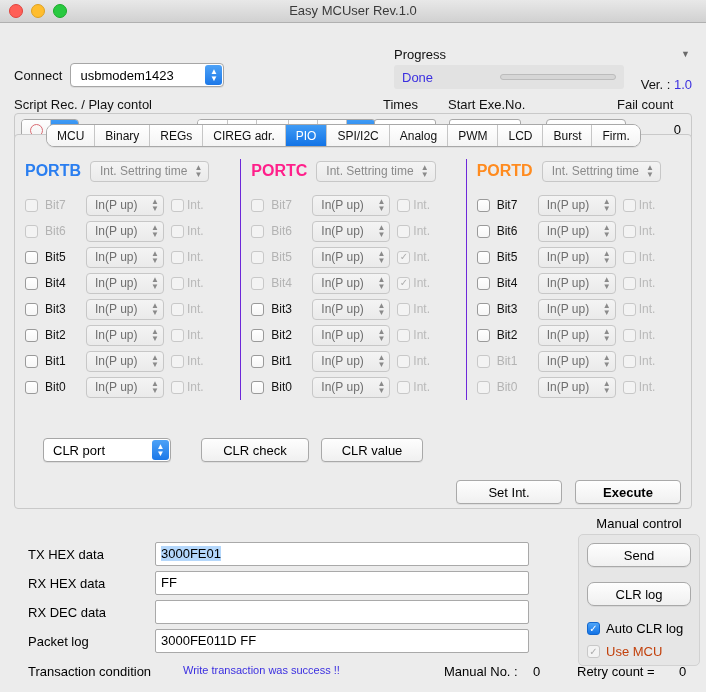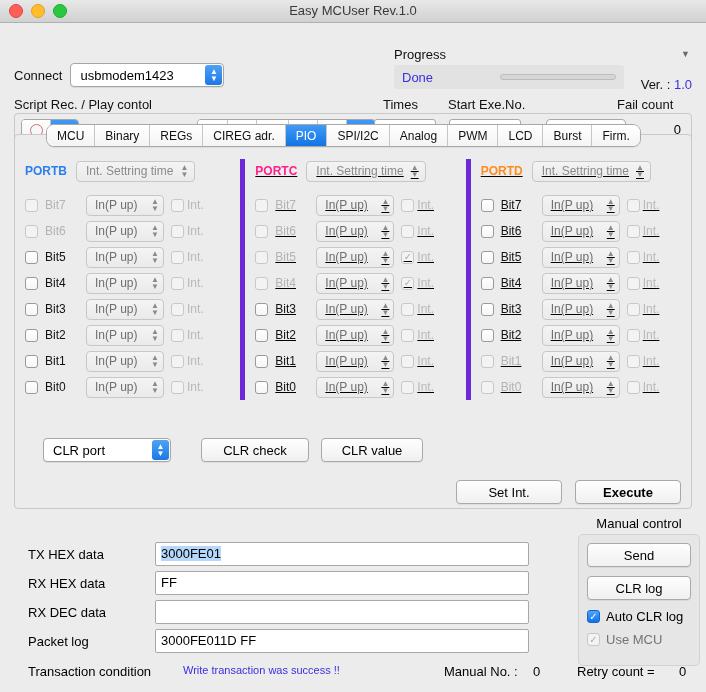--- a/index.html
+++ b/index.html
@@ -138,23 +138,23 @@
     display:flex;align-items:center;justify-content:center;
     padding:0 10px;font-size:12px;color:#111;
     background:linear-gradient(#ffffff,#f4f4f4);
     border-left:1px solid #c6c6c6;height:100%;box-sizing:border-box;
   }
   .tabbar .tab:first-child{border-left:none;}
   .tabbar .tab.active{background:linear-gradient(#3f9bf5,#1273e6);color:#fff;}
 
   .ports{position:absolute;left:0;top:24px;right:0;display:flex;}
   .portcol{position:relative;width:226px;padding-left:10px;box-sizing:border-box;}
-  .portcol.sep{border-left:5px solid #6d28d9;text-decoration:underline;}
+  .portcol.sep{border-left:1px solid #6d28d9;}
   .porthead{display:flex;align-items:center;gap:9px;height:24px;margin-bottom:9px;}
-  .portname{font-size:12px;font-weight:bold;}
+  .portname{font-size:16px;font-weight:bold;}
   .pB{color:#2a7ef0;}
   .pC{color:#ff1f8a;}
   .pD{color:#ff8b1f;}
   .selbox{
     display:inline-flex;align-items:center;height:21px;
     border:1px solid #c7c7c7;border-radius:4px;background:linear-gradient(#f4f4f4,#eaeaea);
     padding:0 6px 0 9px;font-size:12px;color:#8a8a8a;box-sizing:border-box;
   }
   .selbox .caret{margin-left:7px;font-size:8px;line-height:7px;color:#8a8a8a;
     display:flex;flex-direction:column;align-items:center;}
@@ -181,24 +181,24 @@
   .b-execute{position:absolute;left:560px;top:345px;width:106px;height:24px;font-weight:bold;}
 
   
   .bottom{position:absolute;left:0;top:512px;width:706px;height:180px;}
   .manual-title{position:absolute;left:578px;top:4px;width:122px;text-align:center;font-size:13px;}
   .manual-box{
     position:absolute;left:578px;top:22px;width:122px;height:132px;
     background:#e6e6e6;border:1px solid #d2d2d2;border-radius:5px;box-sizing:border-box;
     padding:8px 8px 0 8px;
   }
-  .manual-box .btn{width:100%;height:24px;margin-bottom:9px;}
+  .manual-box .btn{width:100%;height:24px;margin-bottom:15px;border-radius:7px;}
   .manual-cb{display:flex;align-items:center;gap:6px;margin-bottom:8px;font-size:13px;}
   .manual-cb .txt{font-size:13px;}
-  .manual-cb .txt.dim{color:#737373;}
+  .manual-cb .txt.dim{color:#c2410c;}
 
   .frow{position:absolute;display:flex;align-items:center;}
   .frow .fl{width:155px;padding-left:28px;font-size:13px;box-sizing:border-box;}
   .tfield{
     width:374px;height:24px;background:#fff;border:1px solid #a9a9a9;border-radius:2px;
     box-sizing:border-box;padding:3px 0 0 5px;font-size:13px;color:#000;overflow:hidden;white-space:nowrap;
   }
   .tfield .selhl{background:#b4d7fb;}
   .r1{left:0;top:30px;}
   .r2{left:0;top:59px;}

